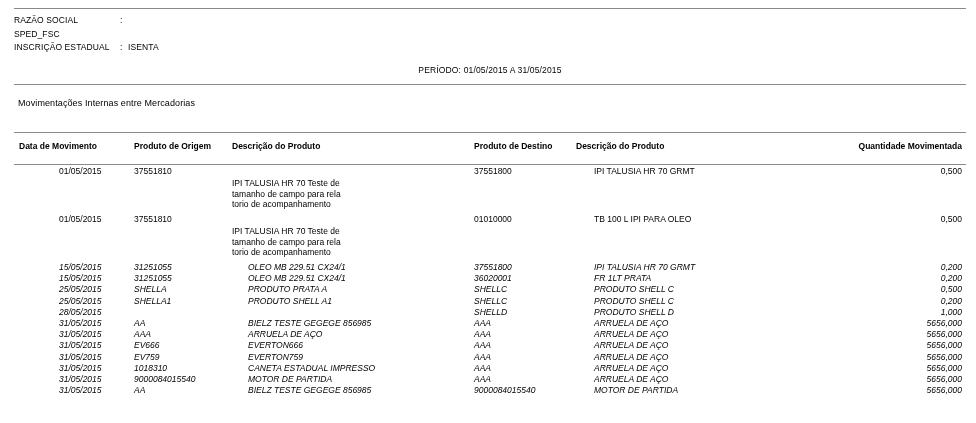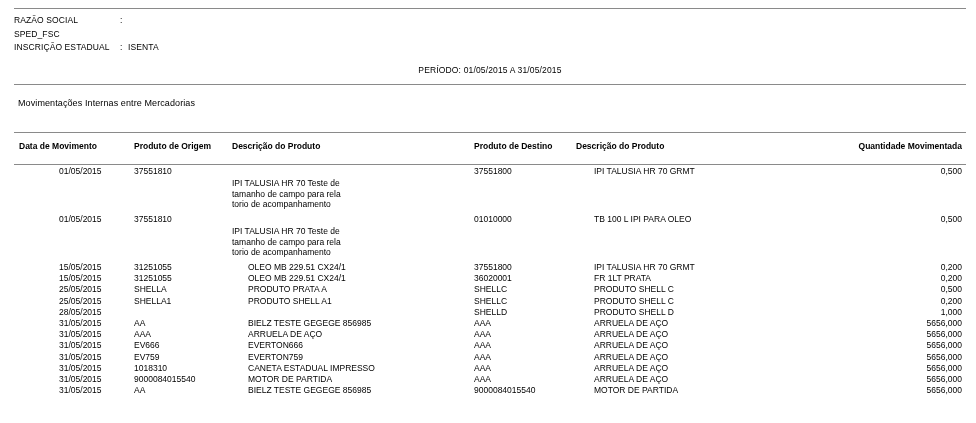--- a/index.html
+++ b/index.html
@@ -153,21 +153,21 @@
   .desc-wrap {
     position: absolute;
     left: 218px;
     top: 12px;
     width: 120px;
     font-size: 8.5px;
     line-height: 10.5px;
     white-space: normal;
   }
   .row-tall { height: 48px; }
-  .row-short { height: 11.2px; }
+  .row-short { height: 11.2px; font-style: italic; }
 </style>
 </head>
 <body>
 
 <div class="page">
 
   <div class="top-rule"></div>
 
   <div class="header">
     <div class="hdr-left">

